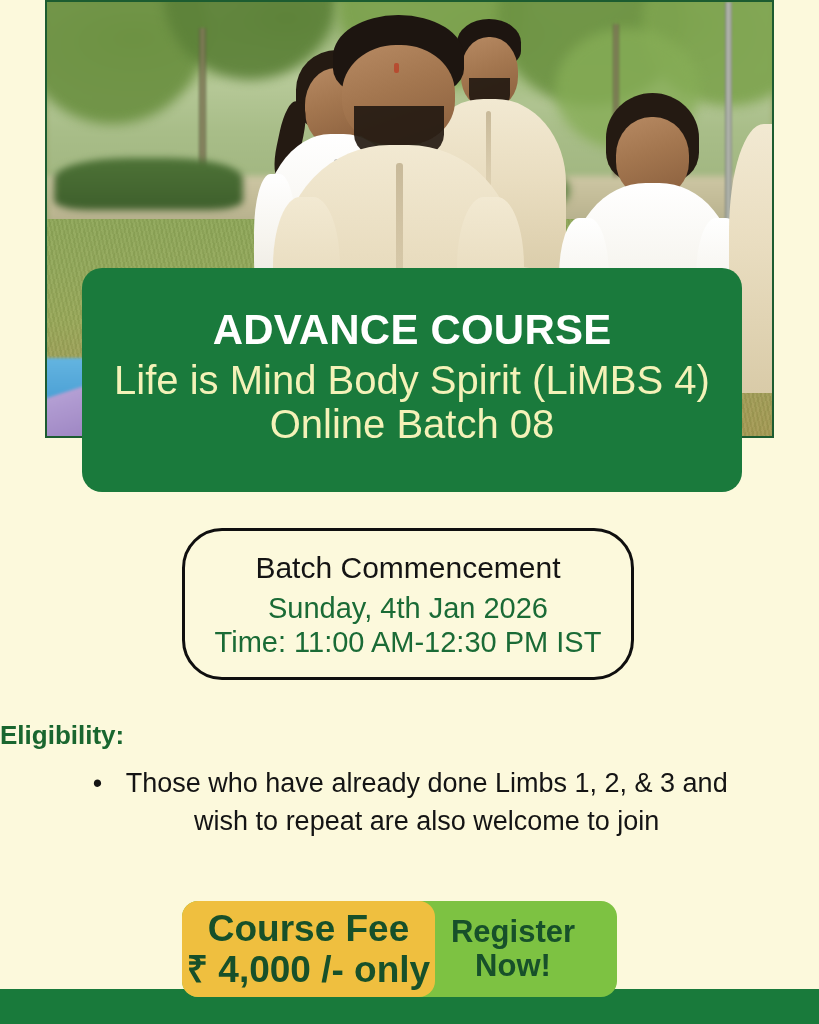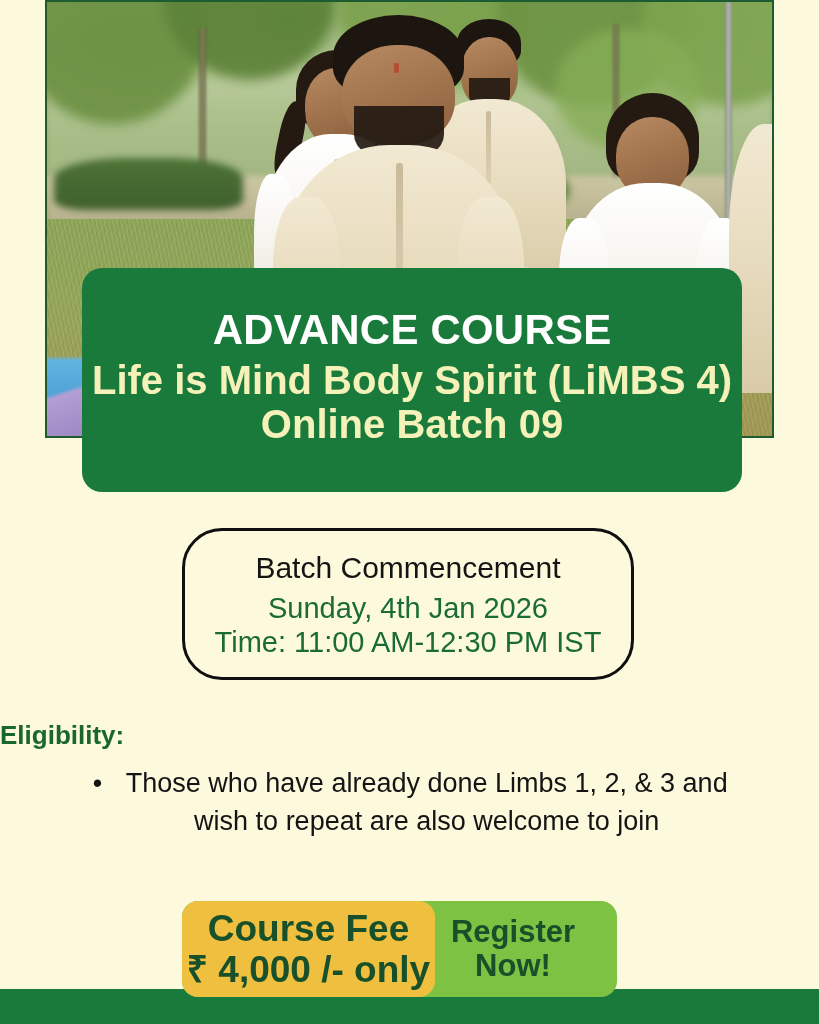--- a/index.html
+++ b/index.html
@@ -225,21 +225,21 @@
     font-weight: bold;
     font-size: 42px;
     line-height: 1.02;
     letter-spacing: .2px;
     text-align: center;
     white-space: nowrap;
   }
   .banner-sub-1,
   .banner-sub-2 {
     color: #F4F2B8;
-    font-weight: bold;
+    font-weight: normal;
     font-size: 40px;
     line-height: 1.12;
     text-align: center;
     white-space: nowrap;
   }
   .banner-sub-1 { margin-top: 6px; }
 
   
   .commence-box {
     position: absolute;
@@ -453,21 +453,21 @@
       <div class="person" style="left:94%;top:28%;width:12%;height:62%;">
         <div class="body cream-kurta" style="left:0;top:0;width:100%;height:100%;border-radius:40% 0 0 0;"></div>
       </div>
 
     </div>
   </div>
 
   <div class="banner">
     <div class="banner-line-1">ADVANCE COURSE</div>
     <div class="banner-sub-1">Life is Mind Body Spirit (LiMBS 4)</div>
-    <div class="banner-sub-2">Online Batch 09</div>
+    <div class="banner-sub-2">Online Batch 08</div>
   </div>
 
   <div class="commence-box">
     <div class="commence-title">Batch Commencement</div>
     <div class="commence-date">Sunday, 4th Jan 2026</div>
     <div class="commence-time">Time: 11:00 AM-12:30 PM IST</div>
   </div>
 
   <div class="elig-title">Eligibility:</div>
   <div class="elig-list">

